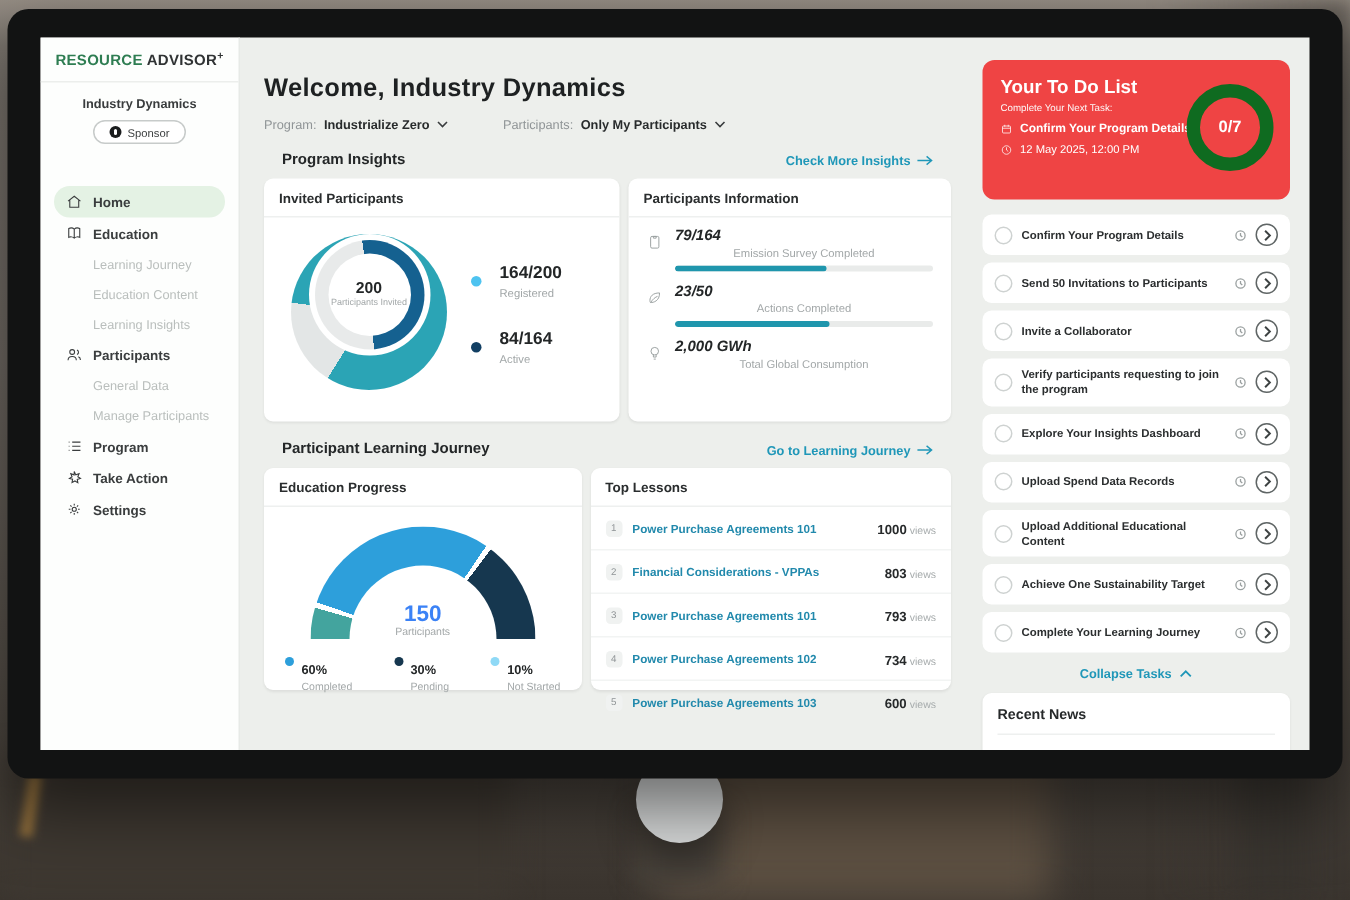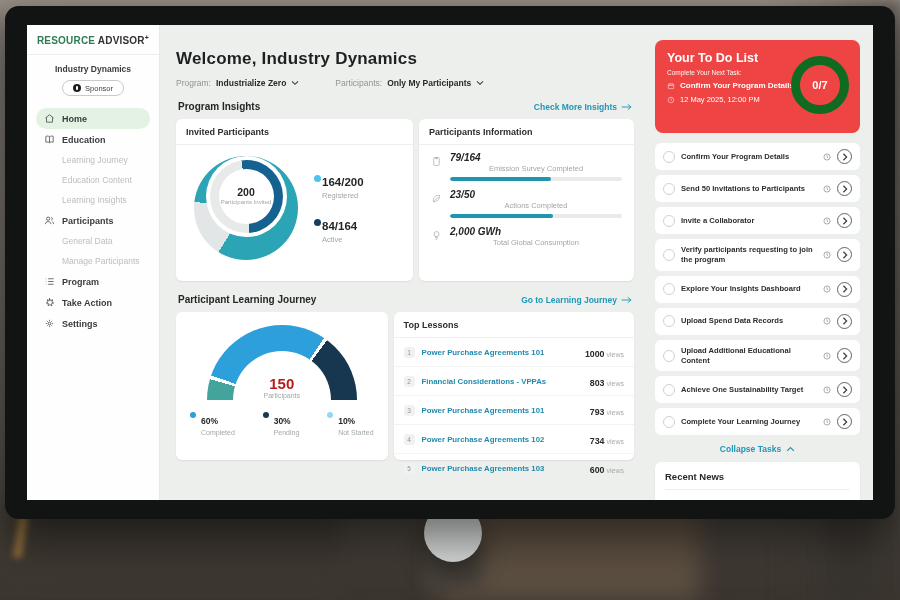--- a/index.html
+++ b/index.html
@@ -22,52 +22,52 @@
 
   
   .sidebar { width:133px; flex-shrink:0; background:#fdfefd; border-right:1px solid #e7eae7; padding-top:9px; }
   .logo { text-align:center; font-size:10px; font-weight:bold; letter-spacing:.2px; }
   .logo .g { color:#2e7d52; } .logo .d { color:#303334; } .logo sup { font-size:7px; color:#303334; }
   .sb-divider { border-bottom:1px solid #eceeec; margin:8px 0 9px; }
   .org { text-align:center; font-size:8.5px; font-weight:bold; color:#393c3d; }
   .sponsor { margin:6px auto 0; width:62px; border:1px solid #c7cbca; border-radius:10px; display:flex; align-items:center; justify-content:center; gap:4px; padding:2.5px 0; font-size:7.5px; color:#3e4142; background:#fff; }
   .sponsor-dot { width:8px; height:8px; border-radius:50%; background:#1b1d1e; position:relative; }
   .sponsor-dot::after { content:""; position:absolute; left:3px; top:2px; width:2px; height:4px; border-radius:1px; background:#fff; }
-  .nav { margin-top:12px; padding:0 9px; display:flex; flex-direction:column; }
+  .nav { margin-top:28px; padding:0 9px; display:flex; flex-direction:column; }
   .nav-main { display:flex; align-items:center; gap:7px; font-size:9px; font-weight:bold; color:#3a3d3e; padding:5px 8px; border-radius:12px; }
   .nav-main svg { width:11px; height:11px; stroke:#3a3d3e; stroke-width:1.6; fill:none; flex-shrink:0; }
   .nav-main.active { background:#e4f2e4; }
   .nav-sub { font-size:8.5px; color:#b9bebc; padding:5px 8px 5px 26px; }
 
   
   .main { width:488px; flex-shrink:0; padding:24px 14px 0 16px; }
   h1 { font-size:17px; font-weight:bold; color:#1e2122; letter-spacing:.2px; }
   .filters { display:flex; gap:36px; align-items:center; font-size:8.5px; color:#8f9496; margin:9px 0 0; }
   .filter { display:flex; align-items:center; gap:5px; }
   .filter b { color:#282b2c; }
   .chev { width:8px; height:8px; stroke:#3a3d3e; stroke-width:1.6; fill:none; }
-  .sec { display:flex; justify-content:space-between; align-items:center; margin:13px 2px 7px; }
+  .sec { display:flex; justify-content:space-between; align-items:center; margin:13px 12px 7px; }
   .sec h2 { font-size:10px; color:#242728; font-weight:bold; }
   .sec .lnk { font-size:8.5px; color:#1f97b8; font-weight:bold; display:flex; align-items:center; gap:4px; cursor:pointer; }
   .arrow { width:11px; height:8px; stroke:#1f97b8; stroke-width:1.5; fill:none; }
   .cards { display:flex; gap:6px; }
   .card { background:#fff; border-radius:6px; box-shadow:0 1px 2px rgba(0,0,0,.07); }
   .card-h { font-size:9px; font-weight:bold; color:#2a2d2e; padding:8px 10px 7px; border-bottom:1px solid #eef0ef; }
 
   
   .card-invited { width:248px; height:162px; }
   .inv-body { display:flex; align-items:center; gap:16px; padding:11px 8px 0 18px; }
   .donut { width:104px; height:104px; border-radius:50%; background:conic-gradient(from 212deg,#e3e6e6 0 18%,#2ba4b5 18% 100%); display:flex; justify-content:center; }
   .donut-gap { width:81px; height:81px; border-radius:50%; background:#fff; display:flex; align-items:center; justify-content:center; }
   .donut-inner { width:73px; height:73px; border-radius:50%; background:conic-gradient(from -8deg,#156190 0 51%,#e8eaea 51% 100%); display:flex; align-items:center; justify-content:center; }
   .donut-center { width:55px; height:55px; border-radius:50%; background:#fff; display:flex; flex-direction:column; align-items:center; justify-content:center; text-align:center; }
   .donut-center .v { font-size:10.5px; font-weight:bold; color:#232627; }
   .donut-center .l { font-size:6px; color:#a2a7a8; line-height:1.3; margin-top:1px; }
   .legend-col { display:flex; flex-direction:column; gap:16px; }
-  .leg { display:flex; gap:1px; align-items:flex-start; }
+  .leg { display:flex; gap:12px; align-items:center; }
   .dot { width:7px; height:7px; border-radius:50%; margin-top:3px; flex-shrink:0; }
   .leg .v { font-size:11.5px; font-weight:bold; color:#232627; }
   .leg .l { font-size:7.5px; color:#a2a7a8; margin-top:1px; }
 
   
   .card-pinfo { width:225px; height:162px; }
   .pi-rows { padding:7px 12px 0; display:flex; flex-direction:column; gap:8px; }
   .pi-row { display:flex; gap:8px; }
   .pi-row svg { width:11px; height:11px; stroke:#9aa0a0; stroke-width:1.4; fill:none; margin-top:4px; flex-shrink:0; }
   .pi-body { flex:1; }
@@ -76,21 +76,21 @@
   .pi-bar { height:4px; border-radius:2px; background:#e9ebea; margin-top:4px; overflow:hidden; }
   .pi-fill { height:100%; border-radius:2px; background:#1f96ad; }
 
   
   .card-edu { width:220px; height:148px; }
   .gauge-wrap { position:relative; width:150px; height:76px; margin:13px auto 0; overflow:hidden; }
   .gauge { position:absolute; top:0; left:0; width:150px; height:150px; border-radius:50%;
     background:conic-gradient(from 270deg,#43a49e 0 4.5%,#fff 4.5% 5.3%,#2d9fdb 5.3% 34.5%,#fff 34.5% 35.3%,#16374f 35.3% 50%,transparent 50% 100%); }
   .gauge::after { content:""; position:absolute; left:26px; top:26px; width:98px; height:98px; border-radius:50%; background:#fff; }
   .gauge-center { position:absolute; left:0; right:0; bottom:2px; text-align:center; z-index:3; }
-  .gauge-center .v { font-size:15px; font-weight:bold; color:#b91c1c; }
+  .gauge-center .v { font-size:15px; font-weight:bold; color:#3b82f6; }
   .gauge-center .l { font-size:7px; color:#a2a7a8; }
   .edu-legend { display:flex; justify-content:space-between; padding:9px 14px 0; }
   .eleg { display:flex; gap:5px; }
   .eleg .dot { width:6px; height:6px; margin-top:2px; }
   .eleg .v { font-size:8.5px; font-weight:bold; color:#232627; }
   .eleg .l { font-size:7px; color:#a2a7a8; margin-top:1px; }
 
   
   .card-lessons { width:250px; height:148px; }
   .lesson { display:flex; align-items:center; gap:7px; padding:5px 10px; border-bottom:1px solid #f2f4f3; }
@@ -299,20 +299,21 @@
       <span class="lnk">
         <span>Go to Learning Journey</span>
         <svg class="arrow" viewBox="0 0 18 12">
               <path d="M1 6h15M11 1.5 16.5 6 11 10.5"></path>
             </svg>
       </span>
     </div>
 
     <div class="cards">
       <div class="card card-edu">
+        <div class="card-h">Education Progress</div>
         <div class="gauge-wrap">
           <div class="gauge"></div>
           <div class="gauge-center">
             <div class="v">150</div>
             <div class="l">Participants</div>
           </div>
         </div>
         <div class="edu-legend">
           <div class="eleg">
             <span class="dot" style="background:#2d9fdb"></span>

